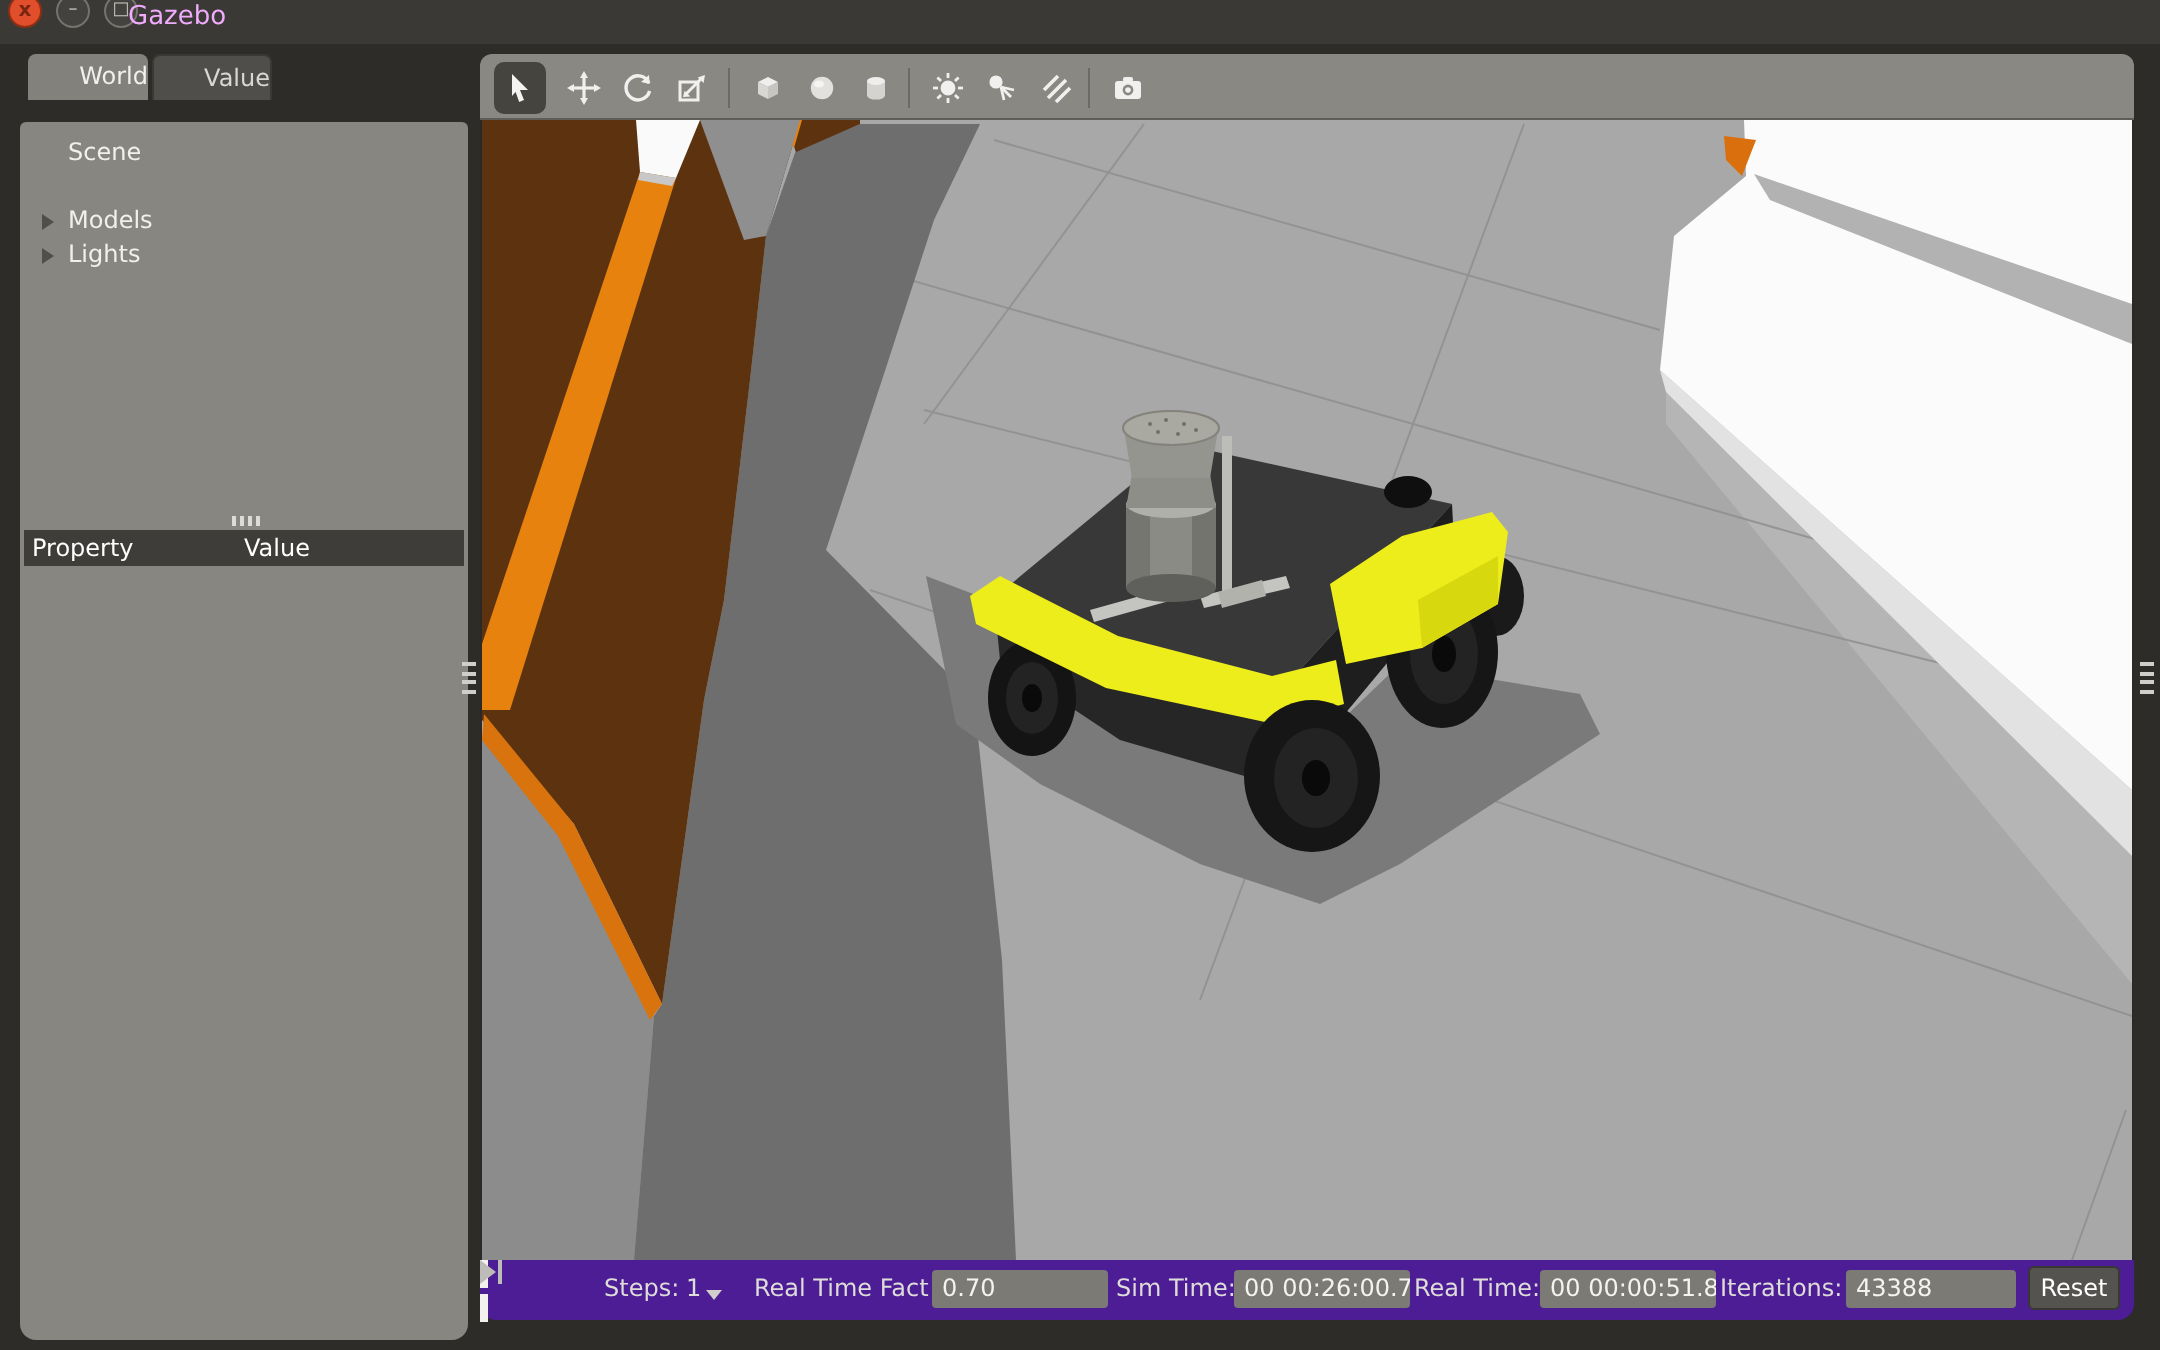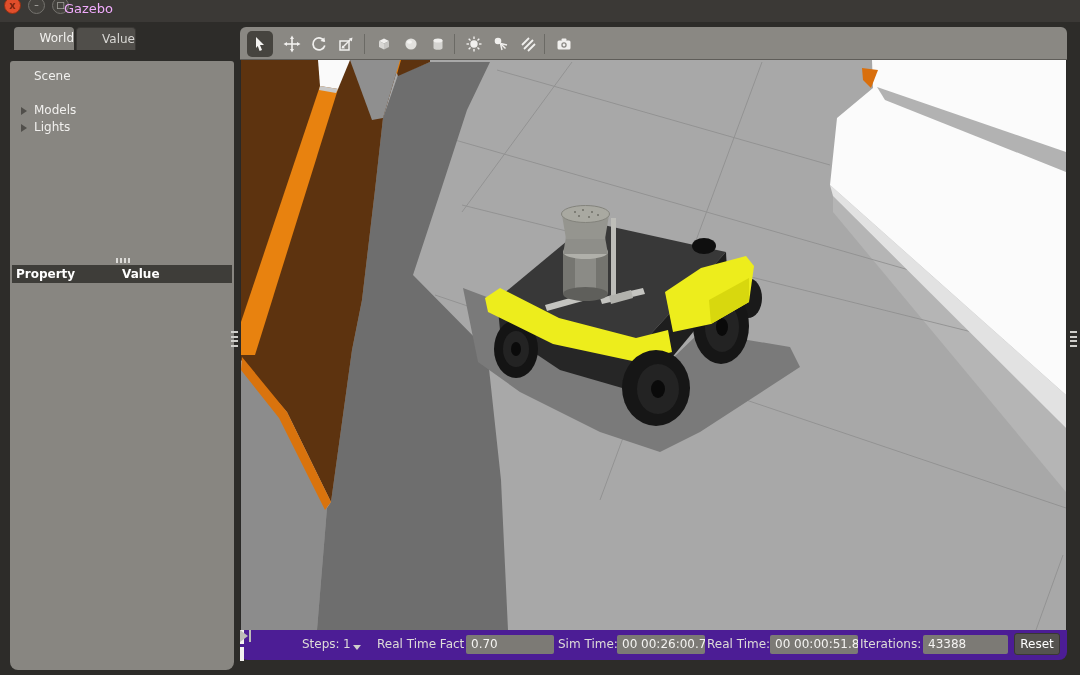--- a/index.html
+++ b/index.html
@@ -17,21 +17,21 @@
   #left-panel{position:absolute;left:10px;top:27px;width:224px;height:632px;}
   .tab{position:absolute;top:0;height:23px;box-sizing:border-box;font-size:12px;text-align:right;line-height:22px;border-radius:4px 4px 0 0;}
   #tab-world{left:4px;width:60px;background:#83817C;color:#F2F1EF;}
   #tab-insert{left:66px;width:60px;background:#504E4A;color:#D8D7D4;border:1px solid #3A3835;border-bottom:none;}
   #panel-body{position:absolute;left:0;top:23px;width:224px;height:609px;background:#888681;border-radius:3px 3px 8px 8px;margin-top:11px;}
   .tree-item{position:absolute;left:0;width:224px;height:17px;font-size:12px;color:#F1F0EE;}
   .tree-label{position:absolute;left:24px;top:0;}
   .expander{position:absolute;left:11px;top:4px;width:0;height:0;border-top:4px solid transparent;border-bottom:4px solid transparent;border-left:6px solid #514F4B;}
   #prop-grip{position:absolute;left:106px;top:197px;width:14px;height:5px;display:flex;gap:2px;}
   #prop-grip i{width:2px;height:5px;background:#DCDBD8;}
-  #prop-header{position:absolute;left:2px;top:204px;width:220px;height:18px;background:#3E3D39;color:#FFFFFF;font-size:12px;font-weight:bold;line-height:18px;}
+  #prop-header{position:absolute;left:2px;top:204px;width:220px;height:18px;background:#3E3D39;color:#FFFFFF;font-size:12px;font-weight:normal;line-height:18px;}
   #prop-col-property{position:absolute;left:4px;}
   #prop-col-value{position:absolute;left:110px;}
   
   .vgrip{position:absolute;width:7px;height:16px;display:flex;flex-direction:column;justify-content:space-between;}
   .vgrip i{display:block;width:7px;height:2px;background:#CFCECA;}
   #grip-left{left:231px;top:331px;}
   #grip-right{left:1070px;top:331px;}
   
   #viewport{position:absolute;left:240px;top:27px;width:827px;height:633px;}
   #gz-toolbar{position:absolute;left:0;top:0;width:827px;height:33px;background:#8A8883;border-radius:6px 6px 0 0;border-bottom:1px solid #5F5D59;box-sizing:border-box;}

